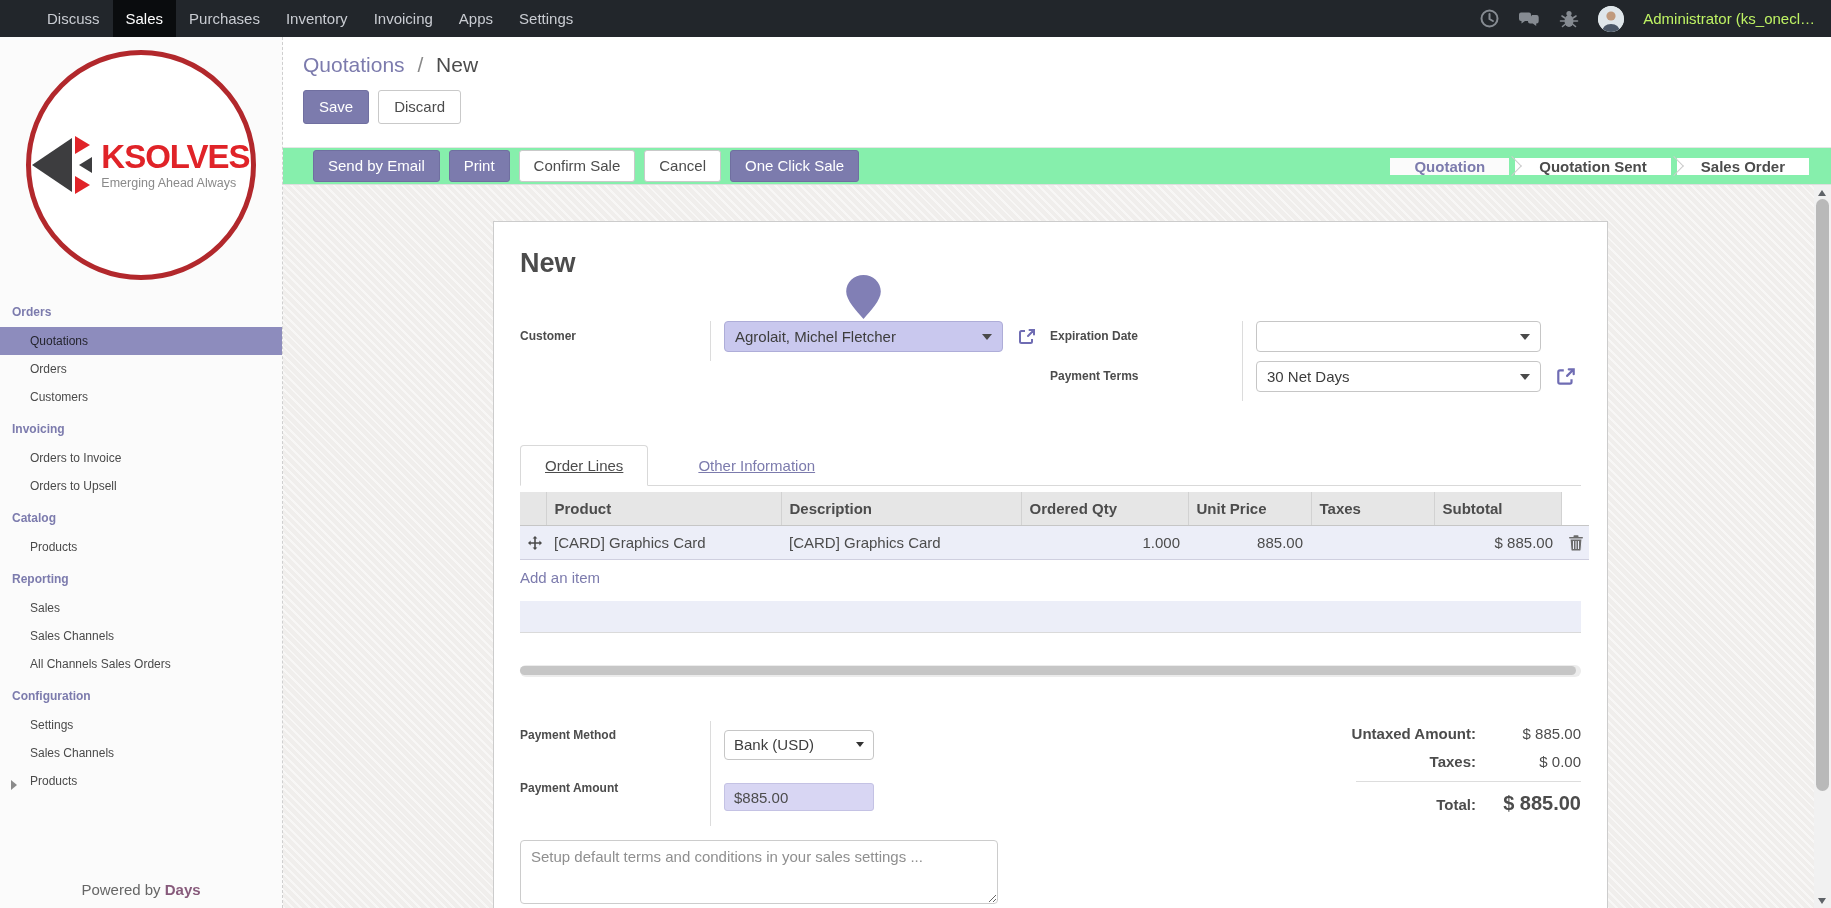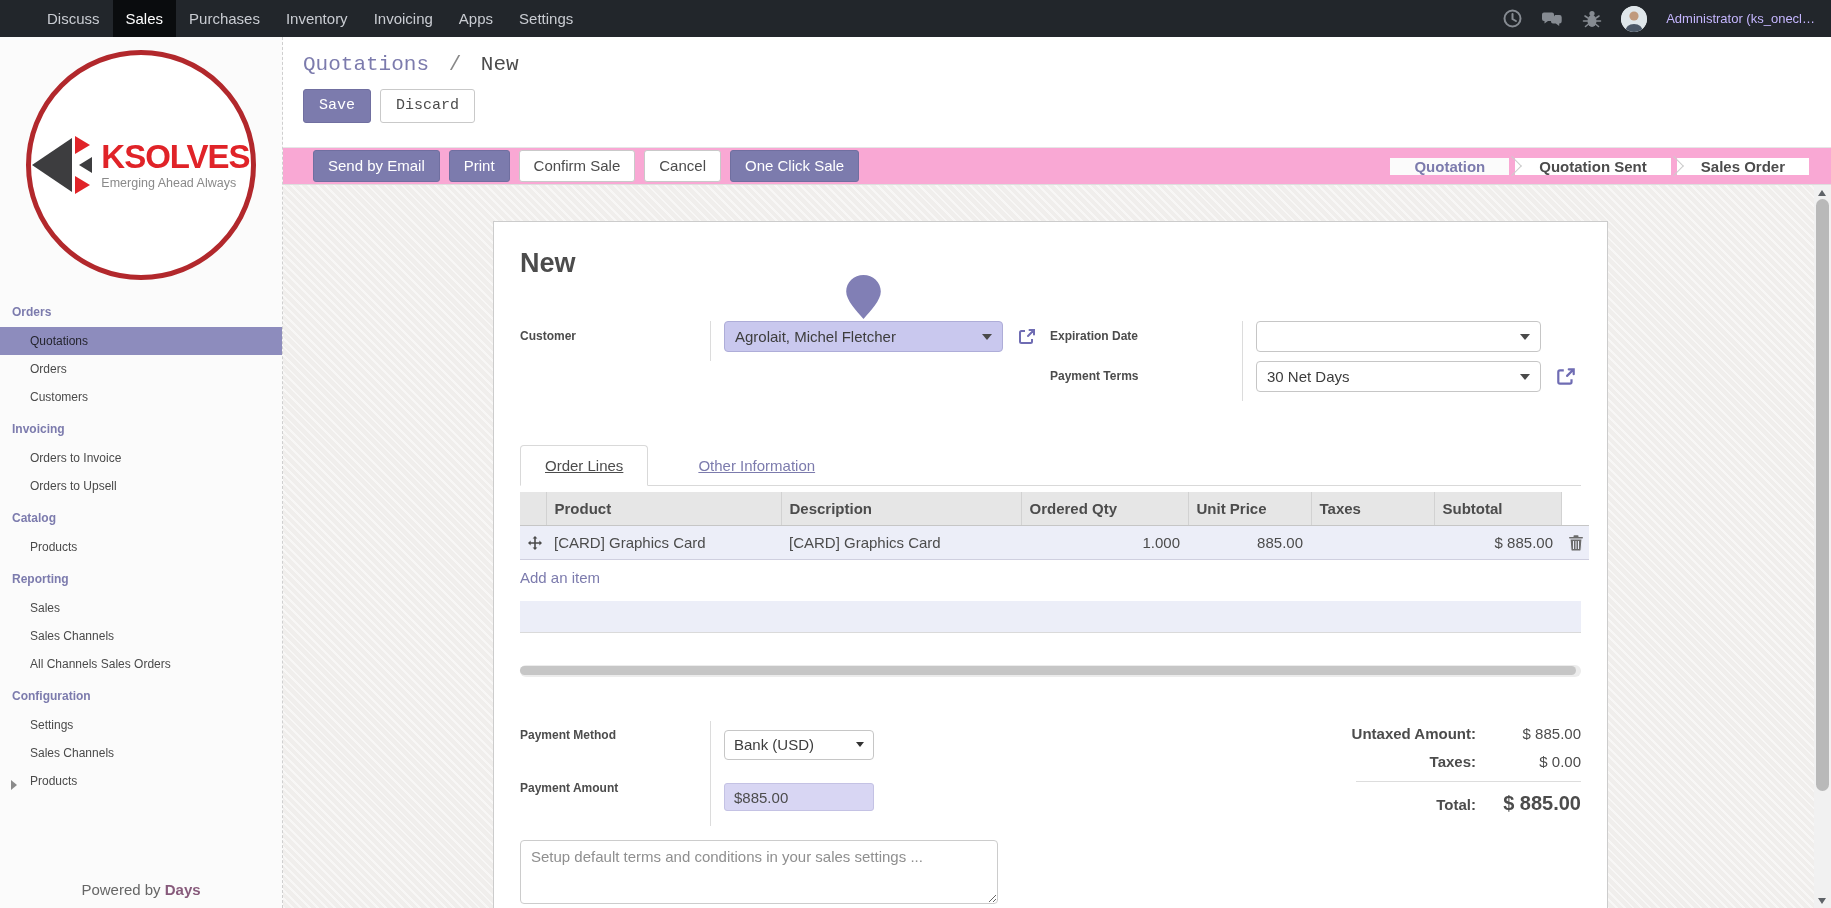--- a/index.html
+++ b/index.html
@@ -8,21 +8,21 @@
 
   
   .navbar { position:absolute; top:0; left:0; right:0; height:37px; background:#22262b;
             display:flex; align-items:center; justify-content:space-between; padding:0 16px 0 34px; z-index:50; }
   .nav-apps { display:flex; align-items:stretch; height:37px; }
   .nav-item { color:#c9ccd2; font-size:15px; padding:0 13px; display:flex; align-items:center; cursor:pointer; white-space:nowrap; }
   .nav-item.active { background:#0a0c0e; color:#fff; }
   .nav-right { display:flex; align-items:center; gap:19px; }
   .nav-icon { display:flex; align-items:center; cursor:pointer; }
   .avatar { width:26px; height:26px; border-radius:50%; overflow:hidden; background:#e9eef2; flex:0 0 auto; }
-  .user-name { color:#c4b5fd; font-size:13px; white-space:nowrap; }
+  .user-name { color:#bef264; font-size:15px; white-space:nowrap; }
 
   
   .sidebar { position:absolute; top:37px; left:0; bottom:0; width:283px; background:#fbfbfb;
              border-right:1px dashed #cfcfcf; display:flex; flex-direction:column; overflow:hidden; }
   .logo-wrap { display:flex; justify-content:center; padding:13px 0 6px; }
   .logo-circle { width:230px; height:230px; border-radius:50%; background:#fff; border:5px solid #b2282c;
                  display:flex; align-items:center; justify-content:center; }
   .logo-inner { display:flex; align-items:center; gap:9px; }
   .mark { display:flex; align-items:center; }
   .tri-big { width:0; height:0; border-top:27px solid transparent; border-bottom:27px solid transparent; border-right:40px solid #3d3d3f; }
@@ -36,32 +36,32 @@
   .menu-heading { color:#7c7bad; font-weight:bold; padding:11px 12px 8px 12px; }
   .menu-item { color:#4a4a4a; padding:7px 12px 7px 30px; cursor:pointer; position:relative; }
   .menu-item.active { background:#8d8cbd; color:#24242e; }
   .expand-caret { position:absolute; left:11px; top:13px; width:0; height:0;
                   border-top:5px solid transparent; border-bottom:5px solid transparent; border-left:6px solid #8b8b8b; }
   .sidebar-footer { padding:8px 0 10px; text-align:center; color:#666; font-size:15px; white-space:nowrap; }
   .sidebar-footer .odoo { color:#875a7b; font-weight:bold; }
 
   
   .main { position:absolute; top:37px; left:283px; right:0; bottom:0; background:#fff; }
-  .control-panel { height:110px; background:#fff; padding:16px 0 0 20px;font-family:Liberation Mono, monospace; }
+  .control-panel { height:110px; background:#fff; padding:16px 0 0 20px; }
   .breadcrumb { font-size:21px; }
   .breadcrumb .parent { color:#7c7bad; cursor:pointer; }
   .breadcrumb .sep { color:#888; margin:0 7px; }
   .breadcrumb .current { color:#4c4c4c; }
   .cp-buttons { margin-top:13px; display:flex; gap:9px; }
 
   .btn { font-size:15px; padding:7px 15px; border-radius:3px; border:1px solid #c9c9c9; background:#fff;
          color:#4c4c4c; cursor:pointer; font-family:inherit; line-height:1.2; white-space:nowrap; }
   .btn-primary { background:#7c7bad; border-color:#706fa0; color:#fff; }
 
-  .action-bar { height:38px; background:#f9a8d4; border-top:1px solid #e6e6e6; border-bottom:1px solid #dedede;
+  .action-bar { height:38px; background:#86efac; border-top:1px solid #e6e6e6; border-bottom:1px solid #dedede;
                 display:flex; align-items:center; justify-content:space-between; padding:0 22px 0 30px; }
   .ab-buttons { display:flex; gap:9px; }
   .ab-buttons .btn { padding:6px 14px; }
   .statusbar { display:flex; align-items:center; align-self:stretch; }
   .stage { font-size:15px; font-weight:bold; color:#4c4c4c; padding:0 24px; display:flex; align-items:center; background:#fff; cursor:pointer; }
   .stage.active { color:#7c7bad; background:#fbfbfb; }
   .chev { width:14px; height:14px; border-top:1px solid #ccc; border-right:1px solid #ccc; transform:rotate(45deg); margin:0 -4px; flex:0 0 auto; }
 
   .content { position:absolute; top:148px; left:0; right:17px; bottom:0; overflow:hidden;
              background-color:#f0eeec;

